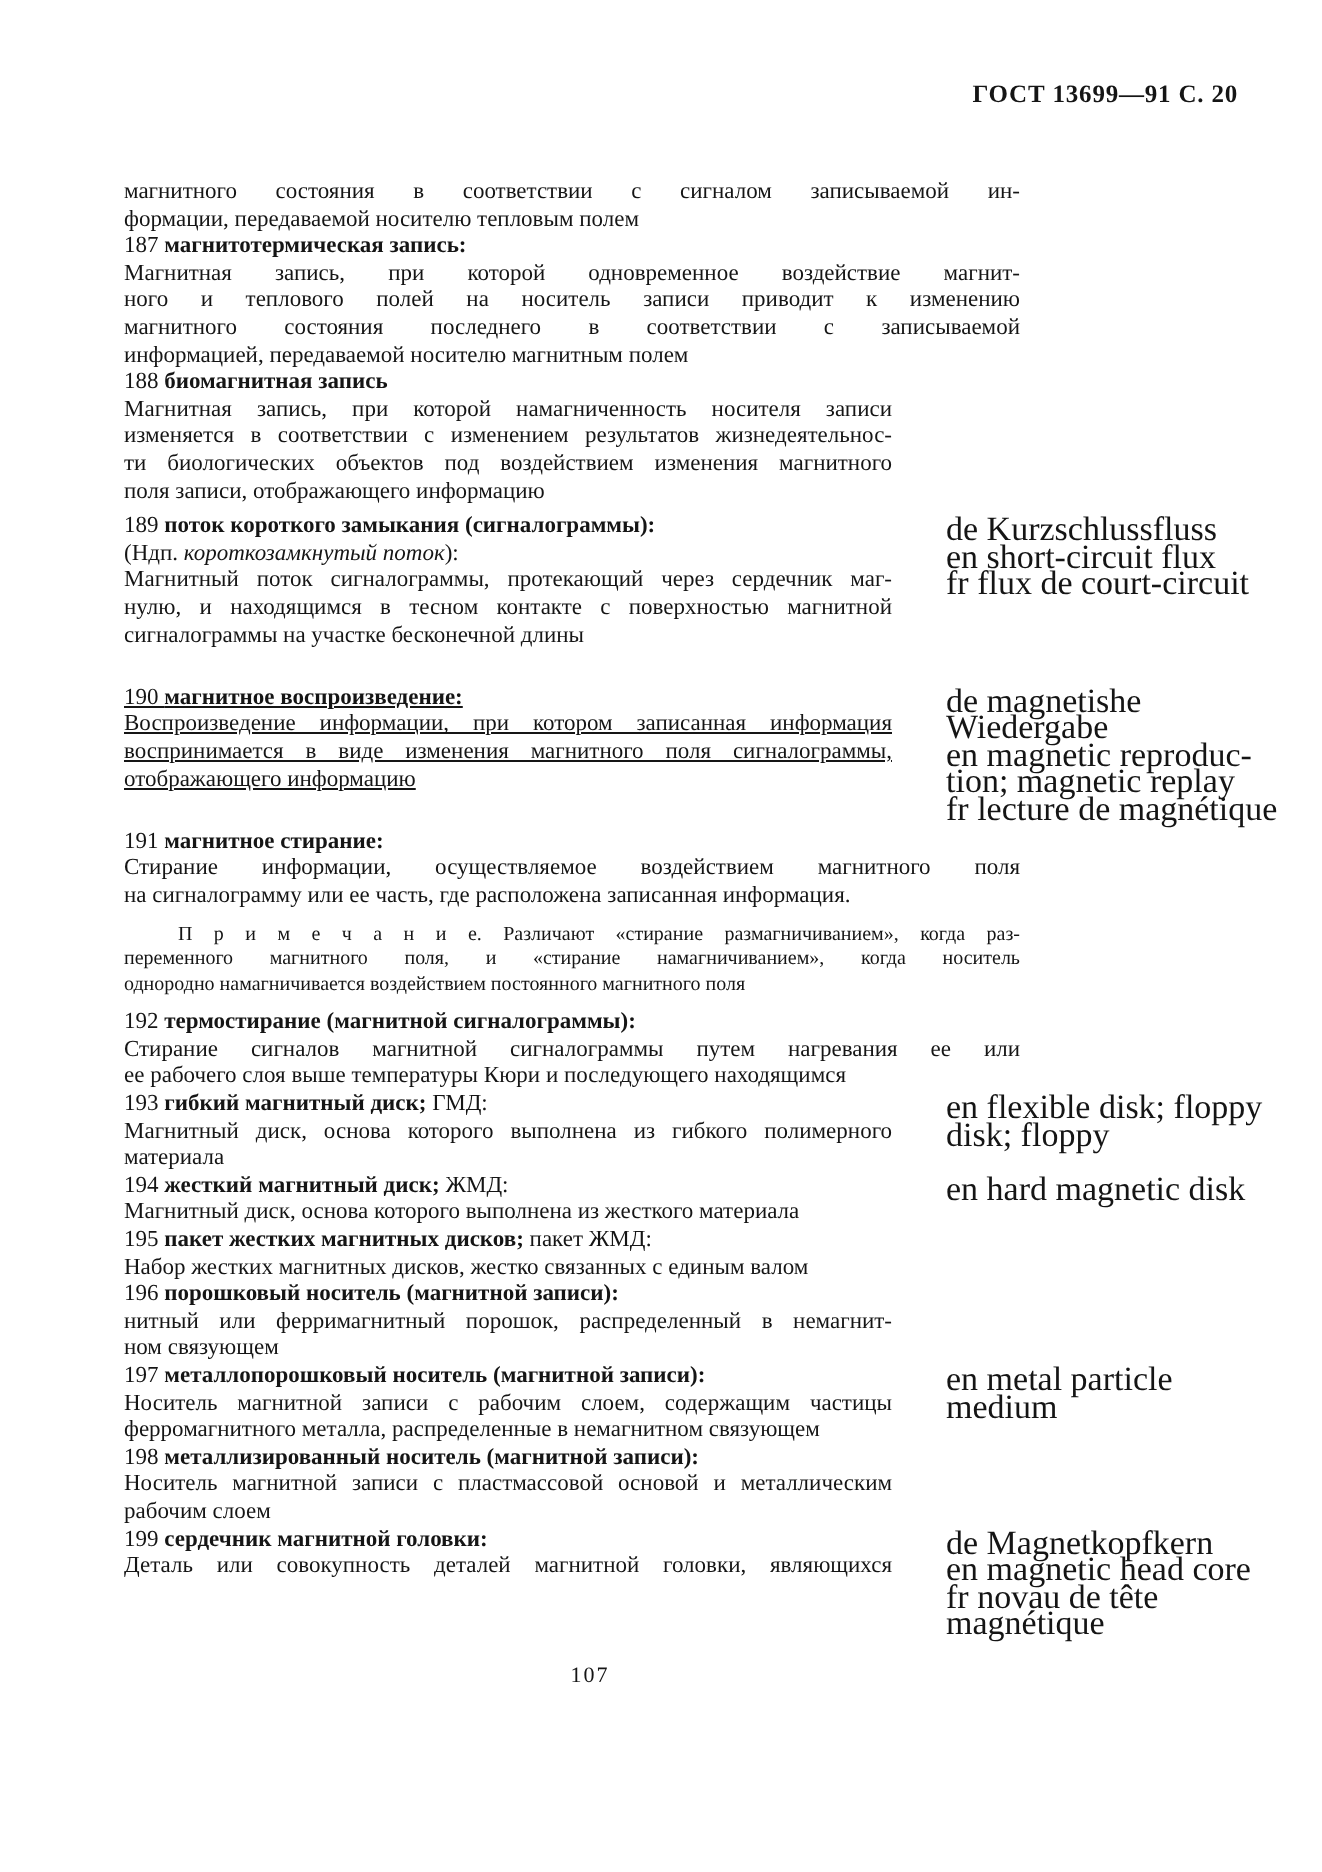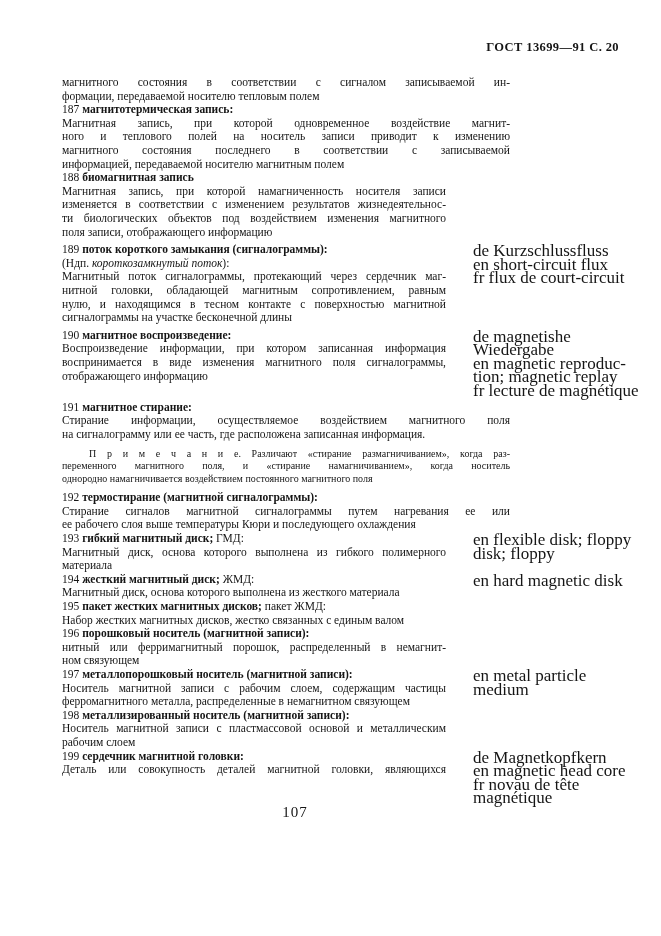--- a/index.html
+++ b/index.html
@@ -6,43 +6,43 @@
   html,body { width:661px; height:936px; }
   body {
     background:#ffffff; color:#151515; position:relative;
     font-family:"Liberation Serif","DejaVu Serif",serif;
     -webkit-font-smoothing:antialiased;
   }
   .page-header {
     position:absolute; top:40px; right:42px;
     font-weight:bold; font-size:12.5px; letter-spacing:.4px; white-space:nowrap;
   }
-  .content { position:absolute; left:62px; top:76px; width:558px; }
+  .content { position:absolute; left:62px; top:90px; width:558px; }
   .entry { position:relative; }
   .entry.gap-s { margin-top:4px; }
   .entry.gap-m { margin-top:6px; }
   .left { width:448px; }
   .entry.narrow .left { width:384px; }
   .line {
     font-size:11.5px; line-height:13.6px; height:13.6px;
     white-space:nowrap; overflow:visible;
   }
   .line.just {
     white-space:normal; overflow:hidden;
     text-align:justify; text-align-last:justify;
   }
   .entry.note .line { font-size:10px; line-height:12.6px; height:12.6px; }
   .line.ind { text-indent:27px; }
   .seg-b { font-weight:bold; }
   .seg-i { font-style:italic;text-align:right; }
   .right { position:absolute; left:411px; top:1px; width:150px; }
   .rline { font-size:17px; line-height:13.5px; white-space:nowrap; }
   .page-number {
-    position:absolute; top:804px; left:62px; width:466px;
-    text-align:center; font-size:15px; letter-spacing:1px;
+    position:absolute; top:832px; left:62px; width:466px;
+    text-align:center; font-size:11px; letter-spacing:1px;
   }
 </style>
 </head>
 <body>
 
 <div class="page-header">ГОСТ 13699—91 С. 20</div>
 
 <div class="content">
     <div class="entry full">
       <div class="left">
@@ -66,31 +66,30 @@
         <div class="line just"><span class="seg-r">изменяется в соответствии с изменением результатов жизнедеятельнос-</span></div>
         <div class="line just"><span class="seg-r">ти биологических объектов под воздействием изменения магнитного</span></div>
         <div class="line"><span class="seg-r">поля записи, отображающего информацию</span></div>
       </div>
     </div>
     <div class="entry narrow gap-s" style="min-height: 81.6px;">
       <div class="left">
         <div class="line"><span class="seg-r">189 </span><span class="seg-b">поток короткого замыкания (сигналограммы):</span></div>
         <div class="line"><span class="seg-r">(Ндп. </span><span class="seg-i">короткозамкнутый поток</span><span class="seg-r">):</span></div>
         <div class="line just"><span class="seg-r">Магнитный поток сигналограммы, протекающий через сердечник маг-</span></div>
-        <div class="line just"><span class="seg-r">нитной головки, обладающей магнитным сопротивлением, равным</span></div>
         <div class="line just"><span class="seg-r">нулю, и находящимся в тесном контакте с поверхностью магнитной</span></div>
         <div class="line"><span class="seg-r">сигналограммы на участке бесконечной длины</span></div>
       </div>
       <div class="right">
         <div class="rline">de Kurzschlussfluss</div>
         <div class="rline">en short-circuit flux</div>
         <div class="rline">fr flux de court-circuit</div>
       </div>
     </div>
-    <div class="entry narrow gap-s" style="min-height: 68px;">
+    <div class="entry narrow gap-s" style="min-height: 68px; text-decoration: underline;">
       <div class="left">
         <div class="line"><span class="seg-r">190 </span><span class="seg-b">магнитное воспроизведение:</span></div>
         <div class="line just"><span class="seg-r">Воспроизведение информации, при котором записанная информация</span></div>
         <div class="line just"><span class="seg-r">воспринимается в виде изменения магнитного поля сигналограммы,</span></div>
         <div class="line"><span class="seg-r">отображающего информацию</span></div>
       </div>
       <div class="right">
         <div class="rline">de magnetishe</div>
         <div class="rline">Wiedergabe</div>
         <div class="rline">en magnetic reproduc-</div>
@@ -109,21 +108,21 @@
       <div class="left">
         <div class="line just ind"><span class="seg-r">П р и м е ч а н и е.  Различают «стирание размагничиванием», когда раз-</span></div>
         <div class="line just"><span class="seg-r">переменного магнитного поля, и «стирание намагничиванием», когда носитель</span></div>
         <div class="line"><span class="seg-r">однородно намагничивается воздействием постоянного магнитного поля</span></div>
       </div>
     </div>
     <div class="entry full gap-m">
       <div class="left">
         <div class="line"><span class="seg-r">192 </span><span class="seg-b">термостирание (магнитной сигналограммы):</span></div>
         <div class="line just"><span class="seg-r">Стирание сигналов магнитной сигналограммы путем нагревания ее или</span></div>
-        <div class="line"><span class="seg-r">ее рабочего слоя выше температуры Кюри и последующего охлаждения</span></div>
+        <div class="line"><span class="seg-r">ее рабочего слоя выше температуры Кюри и последующего находящимся</span></div>
       </div>
     </div>
     <div class="entry narrow" style="min-height: 40.8px;">
       <div class="left">
         <div class="line"><span class="seg-r">193 </span><span class="seg-b">гибкий магнитный диск;</span><span class="seg-r"> ГМД:</span></div>
         <div class="line just"><span class="seg-r">Магнитный диск, основа которого выполнена из гибкого полимерного</span></div>
         <div class="line"><span class="seg-r">материала</span></div>
       </div>
       <div class="right">
         <div class="rline">en flexible disk; floppy</div>

